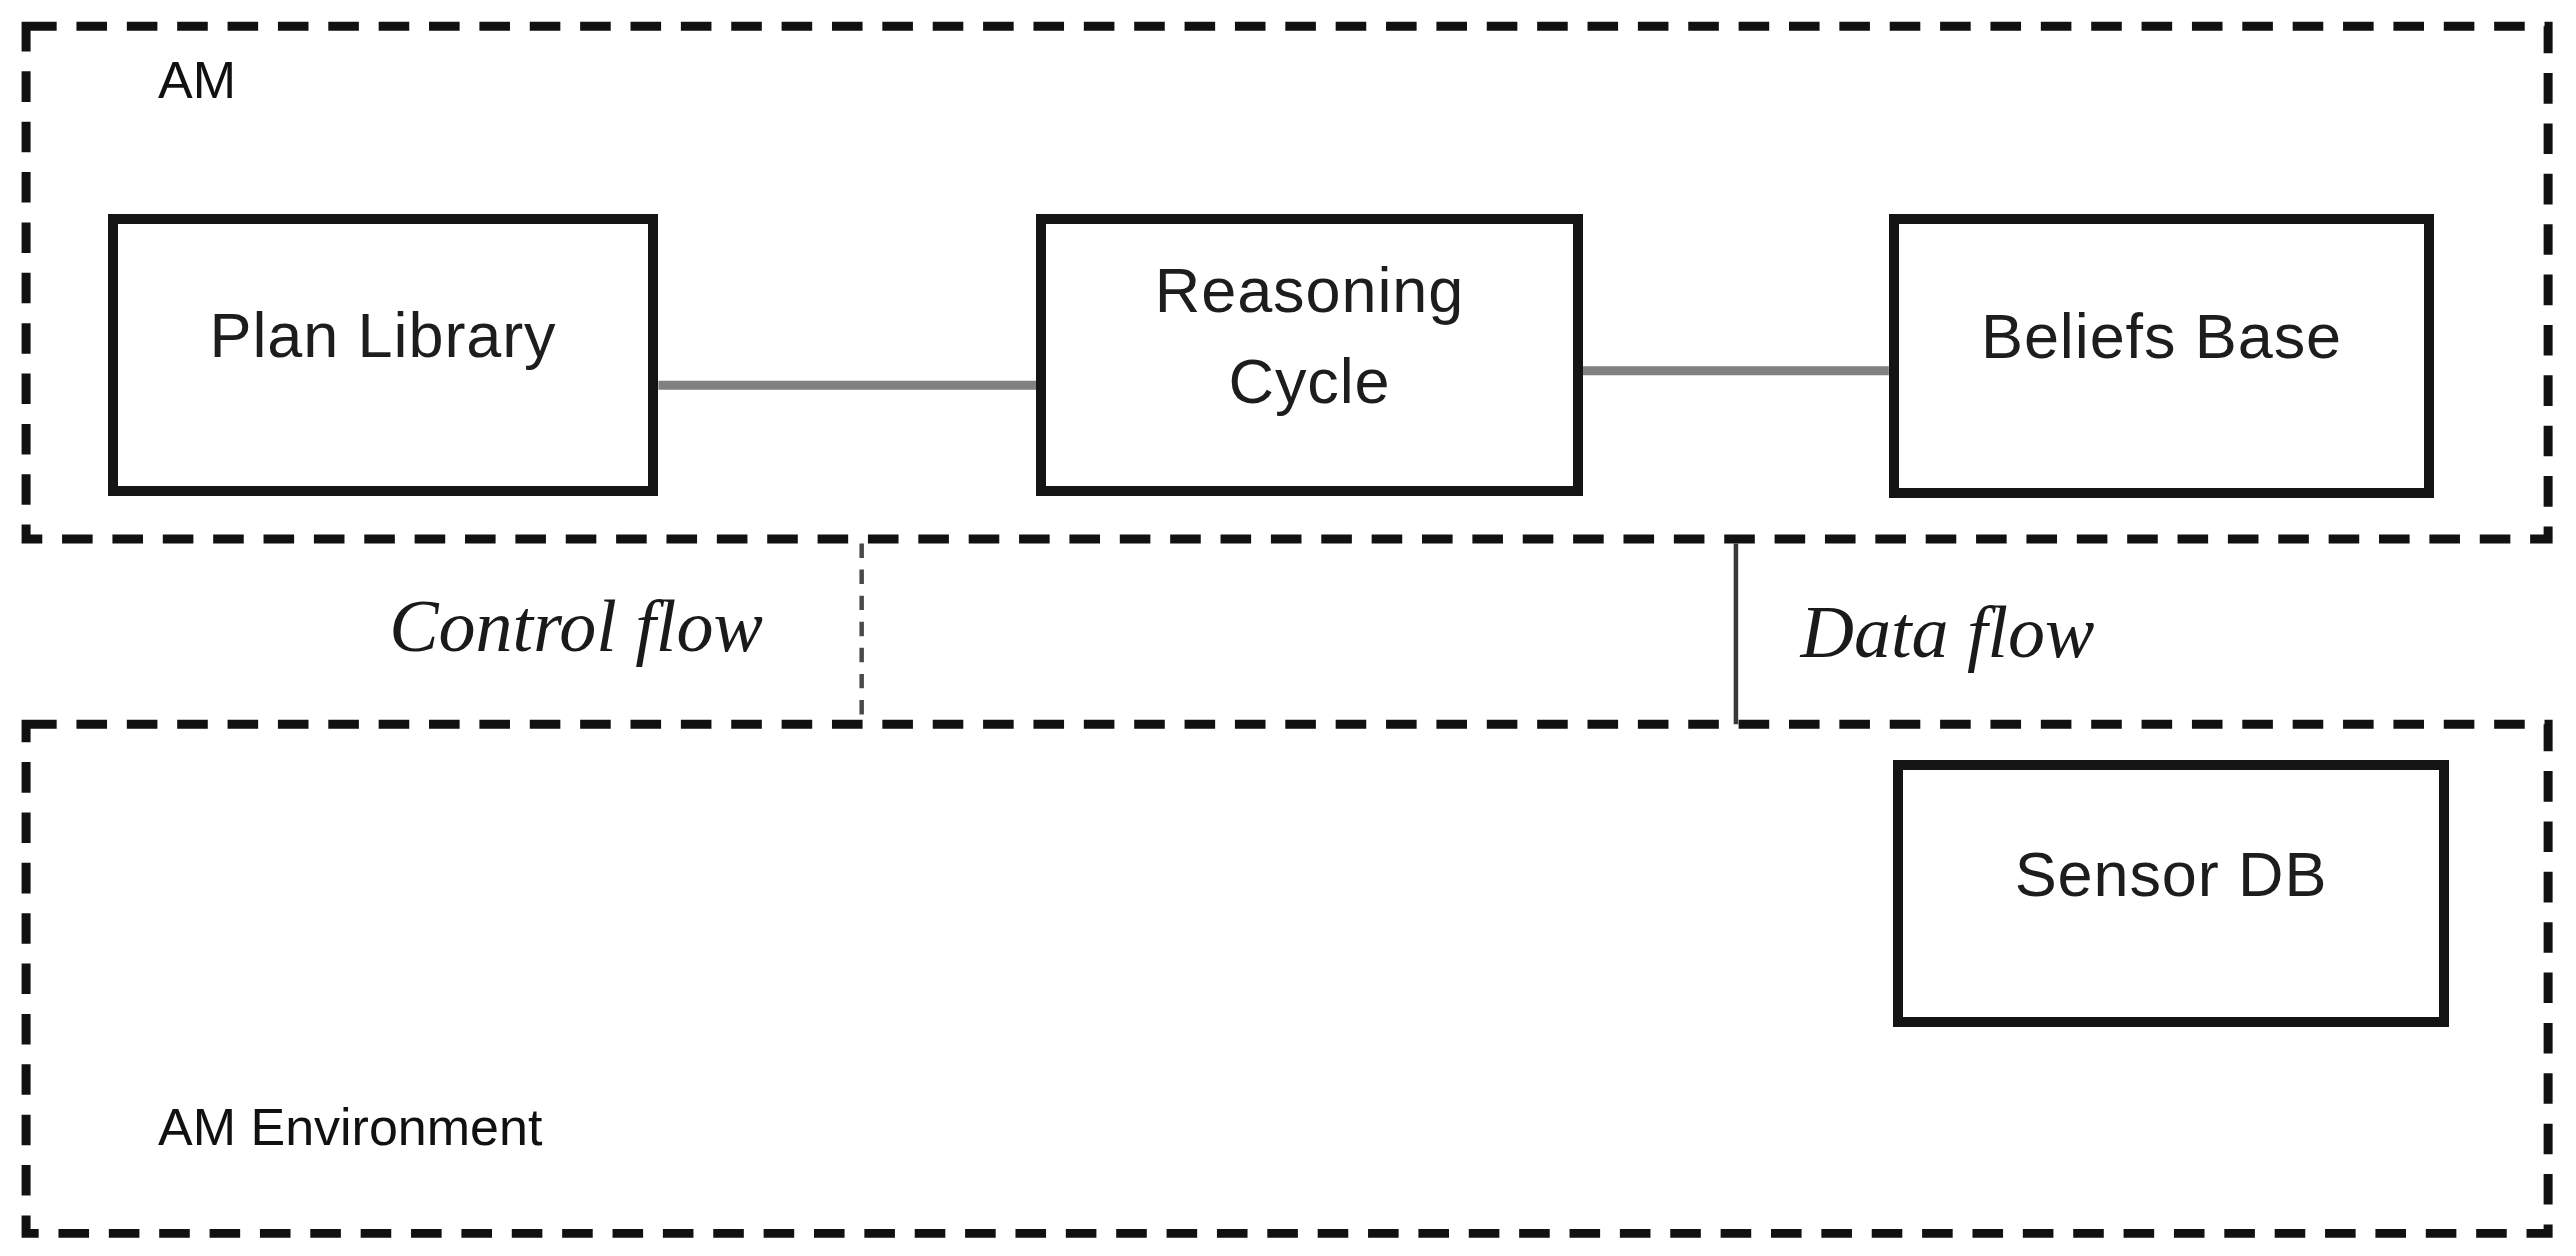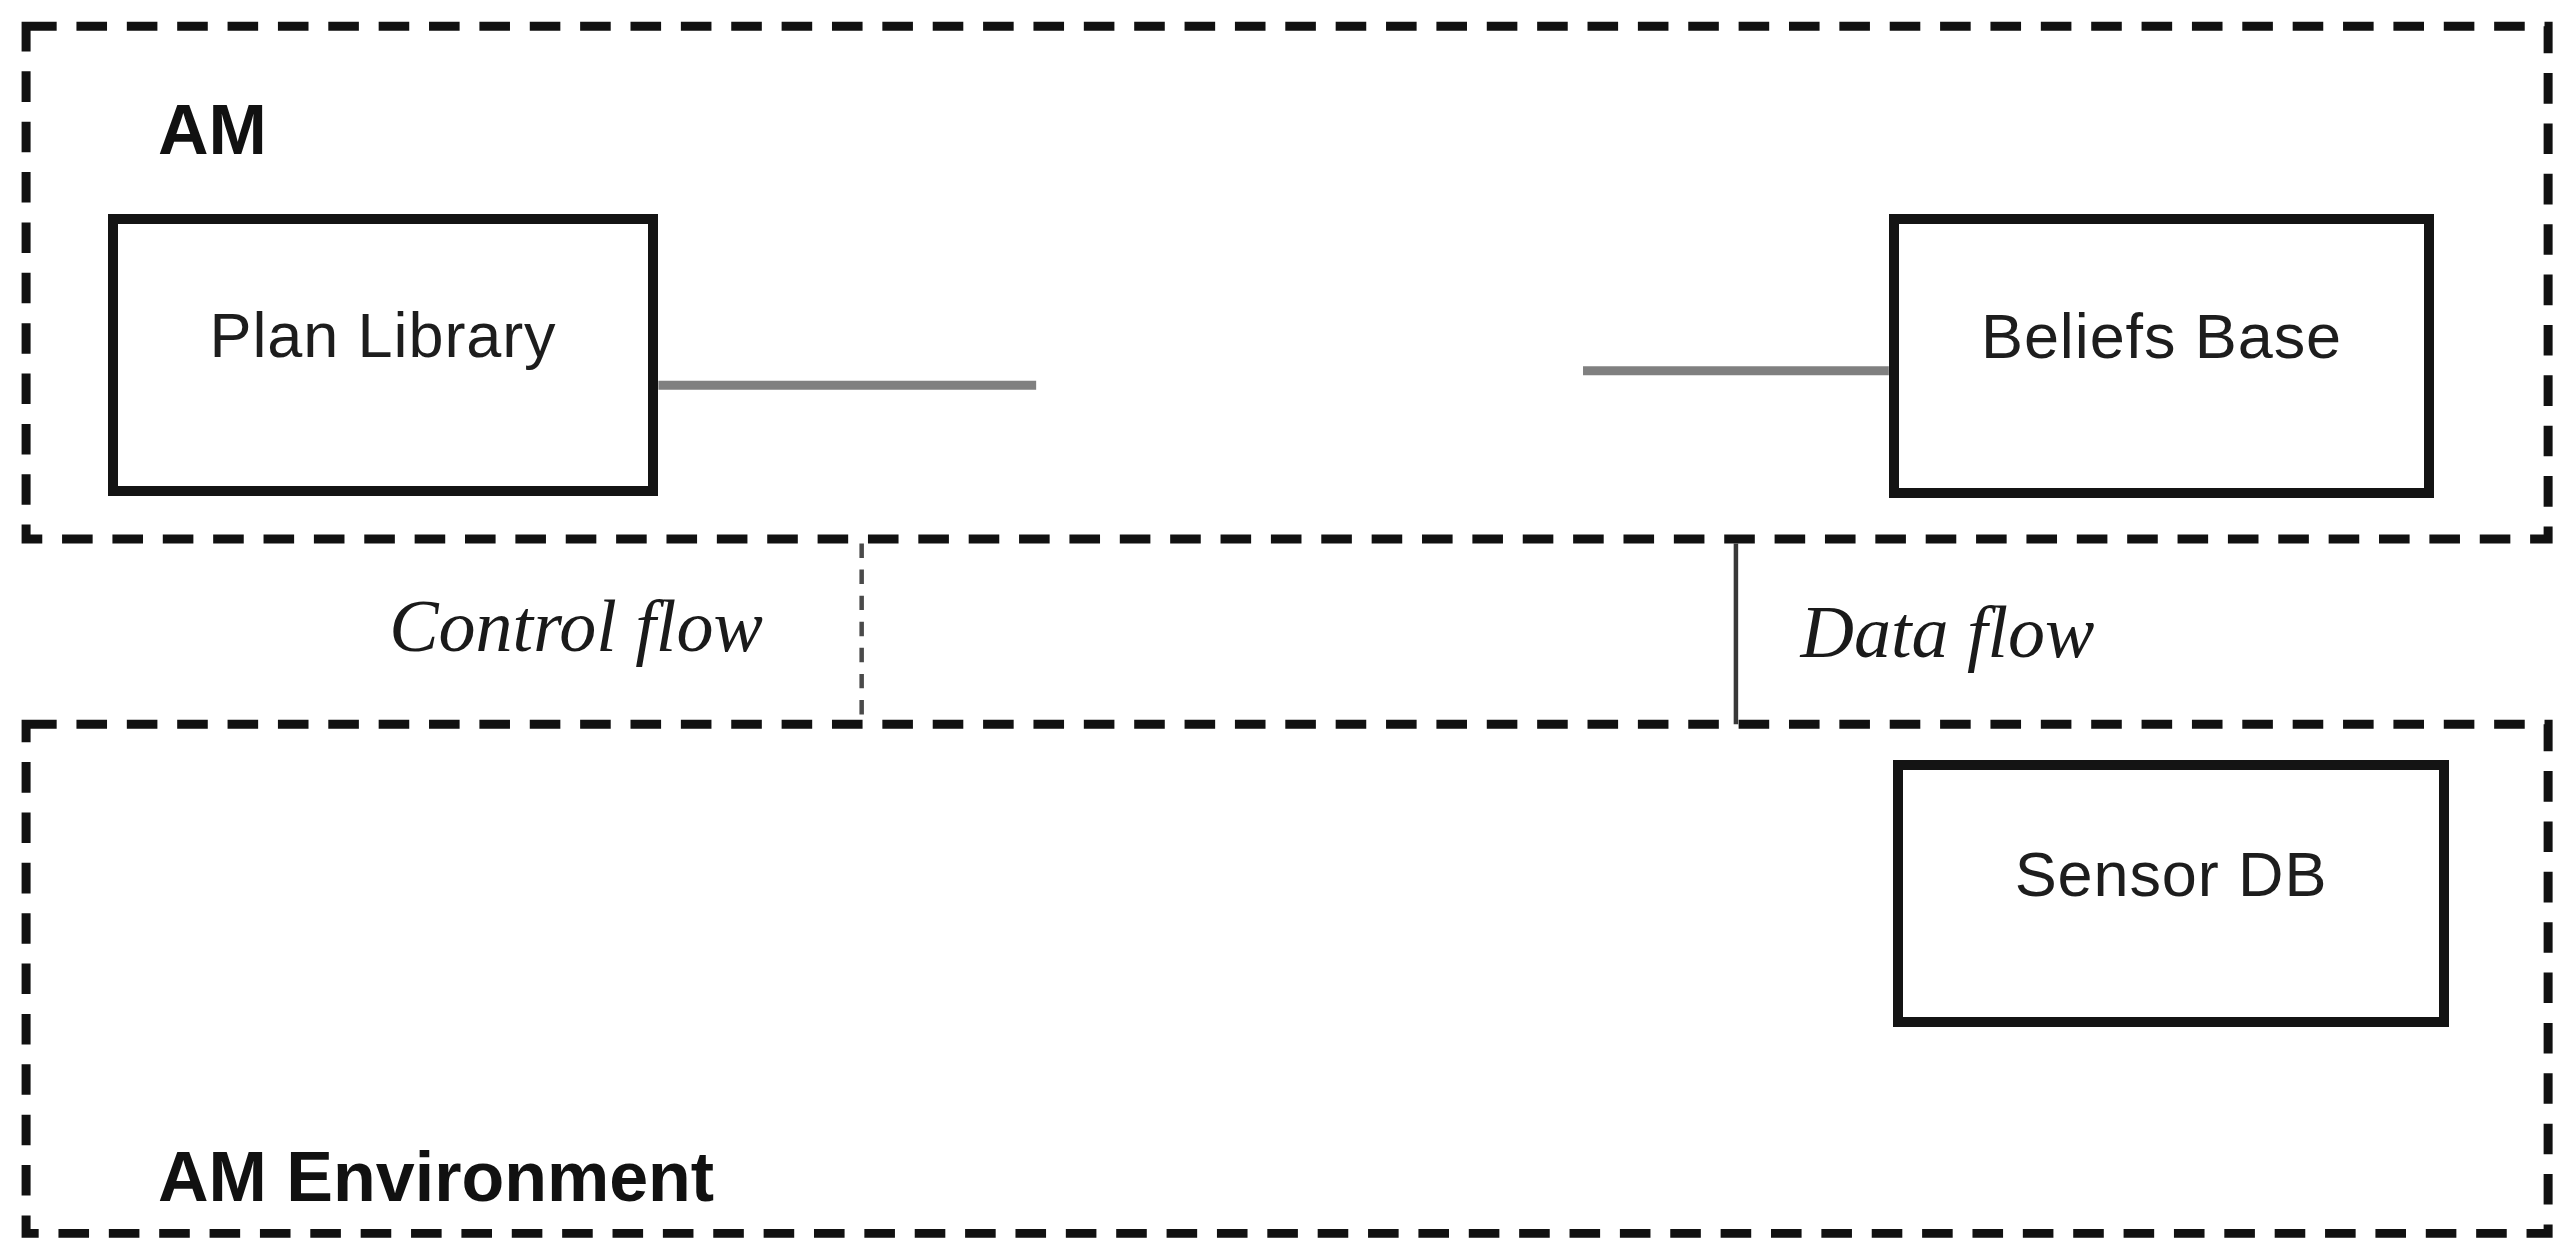--- a/index.html
+++ b/index.html
@@ -27,26 +27,25 @@
     padding-bottom: 38px;
     text-align: center;
     font-size: 63px;
     color: #1d1d1d;
     letter-spacing: 0.9px;
   }
   .node-box .box-label { line-height: 1.45; }
   #box-reasoning-cycle .box-label { max-width: 387px; }
   .container-label {
     position: absolute;
-    font-weight: bold;
-    font-size: 70px;
+    font-weight: normal;
+    font-size: 52px;
     color: #111111;
     line-height: 1.1;
     white-space: nowrap;
-    margin-top: 40px;
   }
   .flow-label {
     position: absolute;
     font-family: "Liberation Serif", serif;
     font-style: italic;
     font-size: 74px;
     color: #1a1a1a;
     text-align: center;
     line-height: 1.1;
     white-space: nowrap;
@@ -74,20 +73,23 @@
     <line x1="958" y1="604" x2="958" y2="800" stroke="#4a4a4a" stroke-width="5" stroke-dasharray="16 13"></line>
     <line x1="1930" y1="604" x2="1930" y2="805" stroke="#383838" stroke-width="5"></line>
   </svg>
 
   <div class="container-label" id="label-am">AM</div>
 
   <div class="node-box" id="box-plan-library">
     <span class="box-label">Plan Library</span>
   </div>
 
+  <div class="node-box" id="box-reasoning-cycle">
+    <span class="box-label">Reasoning Cycle</span>
+  </div>
 
   <div class="node-box" id="box-beliefs-base">
     <span class="box-label">Beliefs Base</span>
   </div>
 
   <div class="flow-label" id="label-control-flow">Control flow</div>
 
   <div class="flow-label" id="label-data-flow">Data flow</div>
 
 

